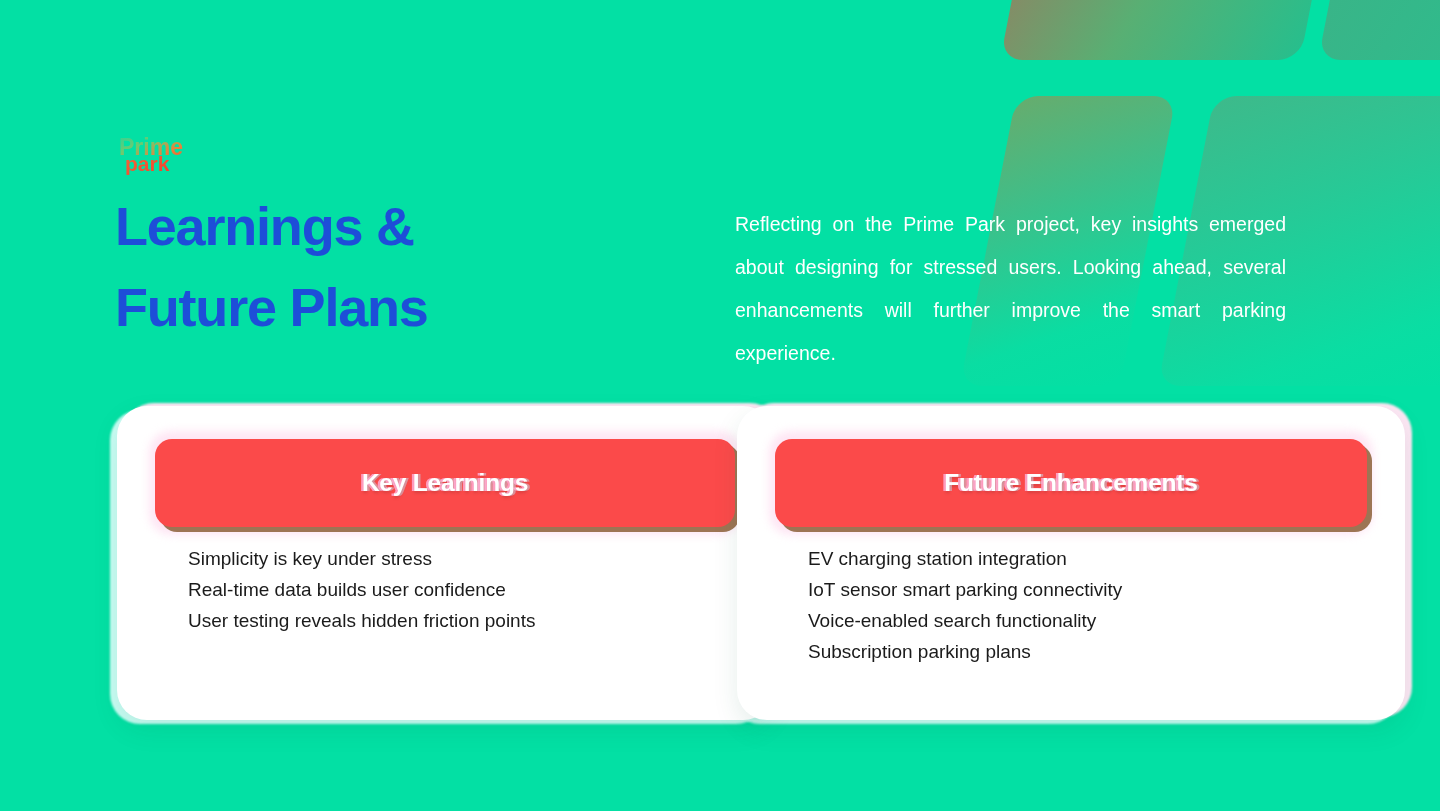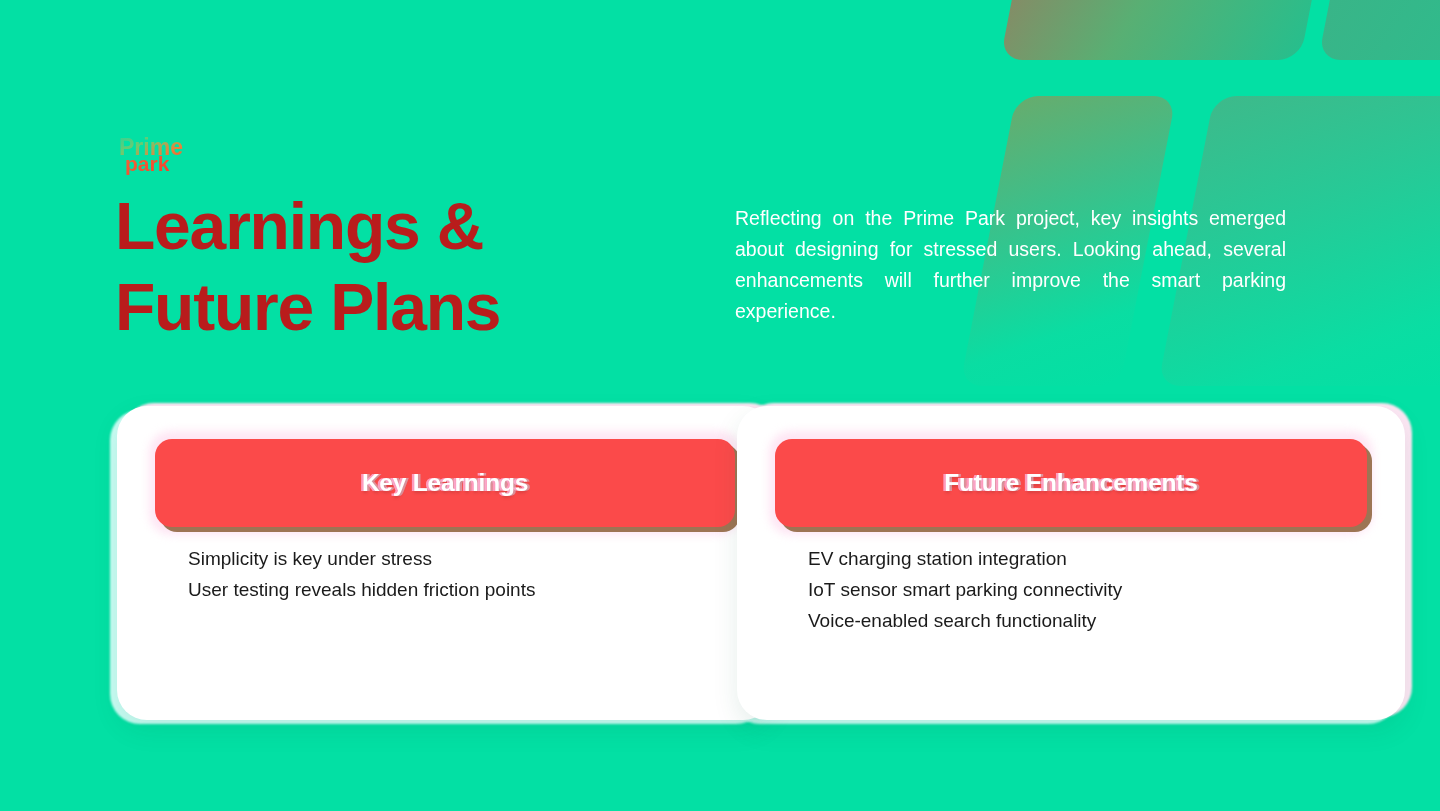--- a/index.html
+++ b/index.html
@@ -70,36 +70,36 @@
     position:absolute;
     left:117px; top:133px;
     width:86px; height:46px;
   }
 
   
   #headline {
     position:absolute;
     left:115px; top:186px;
     width:620px;
-    color:#b91c1c;
-    font-size:66px;
+    color:#1d4ed8;
+    font-size:54px;
     line-height:81px;
     font-weight:700;
     letter-spacing:-1.2px;
   }
   #headline .hl-line { display:block; white-space:nowrap; }
 
   
   #intro {
     position:absolute;
     left:735px; top:203px;
     width:551px;
     color:#ffffff;
     font-size:19.5px;
-    line-height:31px;
+    line-height:43px;
     font-weight:400;
     text-align:justify;
     text-justify:inter-word;
   }
   #intro::after { content:""; display:inline-block; width:100%; }
 
   
   .card-wrap {
     position:absolute;
     top:406px;
@@ -223,35 +223,37 @@
   <div class="card">
     <div class="pill-zone">
       <div class="pill-glow"></div>
       <div class="pill-shadow"></div>
       <div class="pill">
         <span class="pill-title">Key Learnings</span>
       </div>
     </div>
     <ul class="card-list">
       <li>Simplicity is key under stress</li>
+      <li>Real-time data builds user confidence</li>
       <li>User testing reveals hidden friction points</li>
     </ul>
   </div>
 </div>
 
 <div class="card-wrap right">
   <div class="fringe cyan"></div>
   <div class="fringe pink"></div>
   <div class="card">
     <div class="pill-zone">
       <div class="pill-glow"></div>
       <div class="pill-shadow"></div>
       <div class="pill">
         <span class="pill-title">Future Enhancements</span>
       </div>
     </div>
     <ul class="card-list">
       <li>EV charging station integration</li>
       <li>IoT sensor smart parking connectivity</li>
       <li>Voice-enabled search functionality</li>
+      <li>Subscription parking plans</li>
     </ul>
   </div>
 </div>
 
 </body></html>

